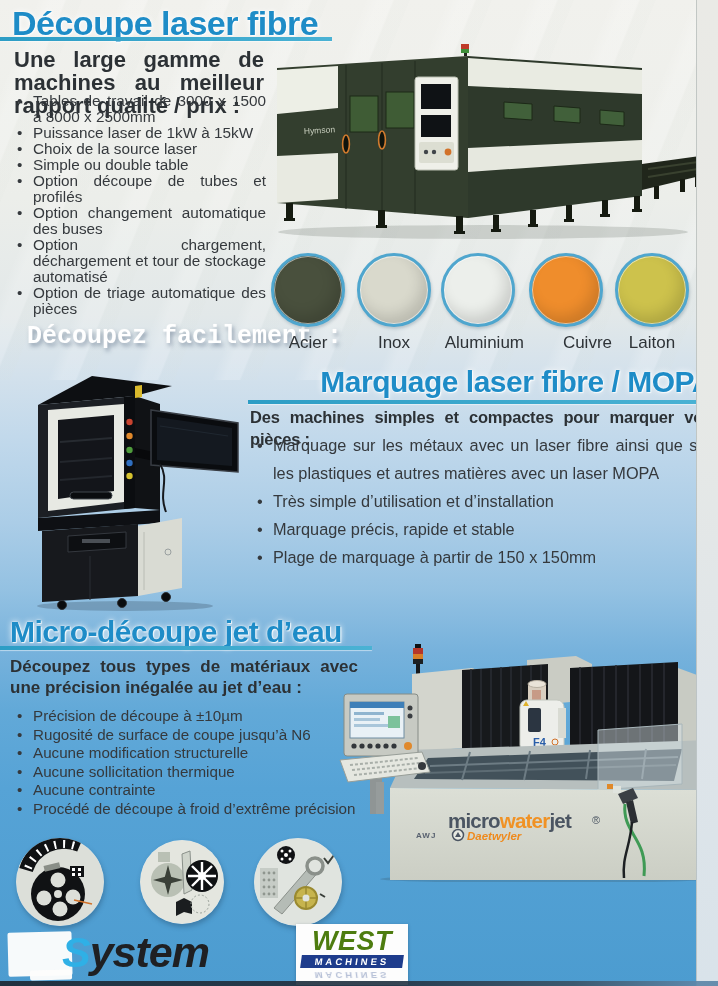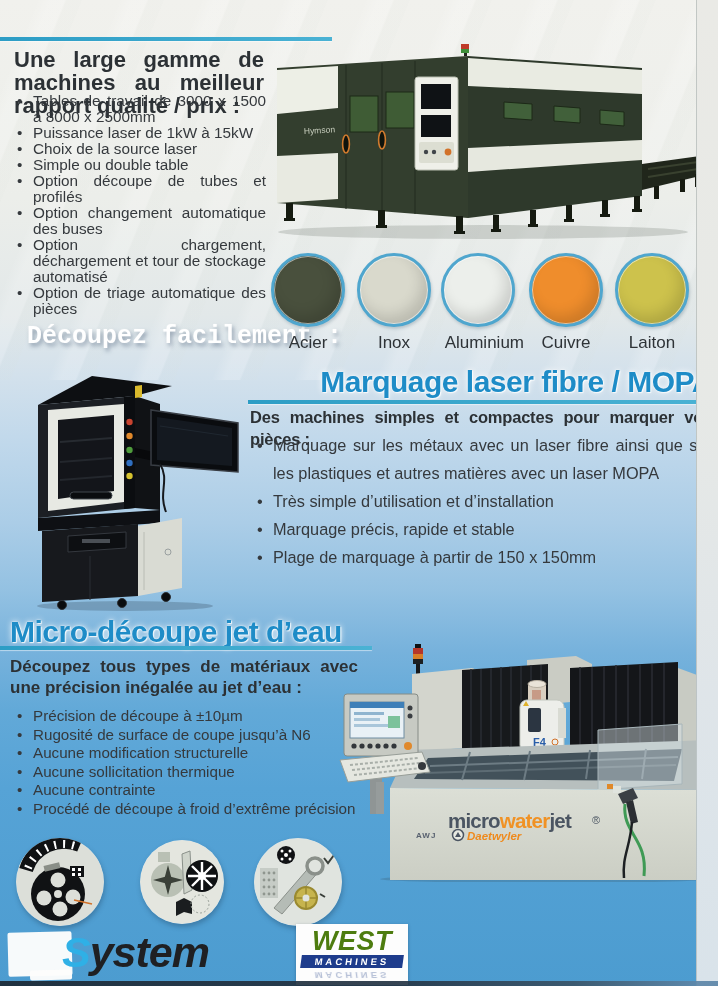--- a/index.html
+++ b/index.html
@@ -38,20 +38,21 @@
   .scan-bottom{left:0;bottom:0;width:718px;height:5px;
     background:linear-gradient(90deg,#1c2833 0%,#243444 55%,#3a5468 80%,#5d86a8 97%);opacity:.92;}
   svg text{font-family:"Liberation Sans","DejaVu Sans",sans-serif;}
 </style>
 </head>
 <body>
 
 <div class="page">
   <div class="abs streaks"></div>
 
+  <h1 class="abs hdr" style="left:12px;top:4px;font-size:34px;margin:0;">Découpe laser fibre</h1>
   <div class="abs rule" style="left:0;top:37px;width:332px;"></div>
 
   <p class="abs intro" style="left:10px;top:44px;width:250px;font-size:22px;line-height:23px;margin:4px;">Une large gamme de machines au meilleur rapport qualité / prix :</p>
 
   <ul class="abs bullets" style="left:10px;top:93px;width:256px;font-size:15.3px;line-height:16px;">
     <li>Tables de travail de 3000 x 1500 à 8000 x 2500mm</li>
     <li>Puissance laser de 1kW à 15kW</li>
     <li>Choix de la source laser</li>
     <li>Simple ou double table</li>
     <li>Option découpe de tubes et profilés</li>
@@ -132,21 +133,21 @@
       <div class="mat-label">Acier</div>
     </div>
     <div class="abs mat" style="left:348px;top:253px;">
       <div class="swatch" style="background: rgb(217, 217, 204);"></div>
       <div class="mat-label">Inox</div>
     </div>
     <div class="abs mat" style="left:432px;top:253px;text-align:right;">
       <div class="swatch" style="background: rgb(236, 239, 235);"></div>
       <div class="mat-label">Aluminium</div>
     </div>
-    <div class="abs mat" style="left:520px;top:253px;">
+    <div class="abs mat" style="left:520px;top:253px;text-align:right;">
       <div class="swatch" style="background: rgb(239, 141, 44);"></div>
       <div class="mat-label">Cuivre</div>
     </div>
     <div class="abs mat" style="left:606px;top:253px;">
       <div class="swatch" style="background: rgb(205, 194, 76);"></div>
       <div class="mat-label">Laiton</div>
     </div>
   </div>
 
   <div class="abs" style="left:20px;top:360px;width:222px;height:252px;">

